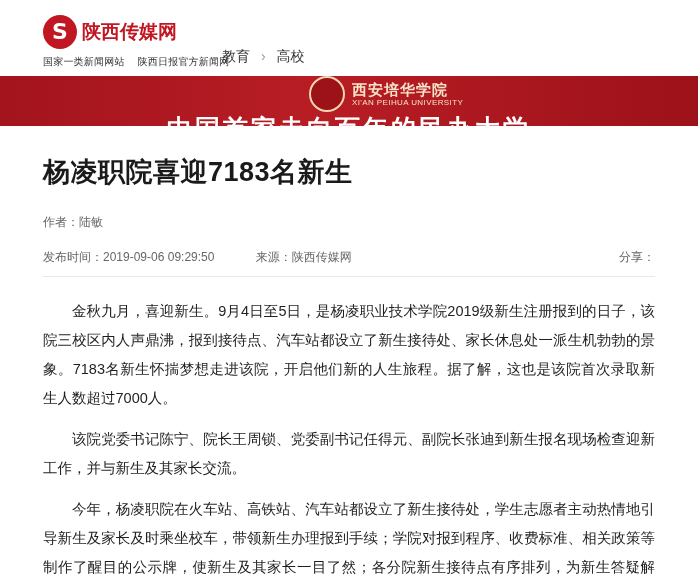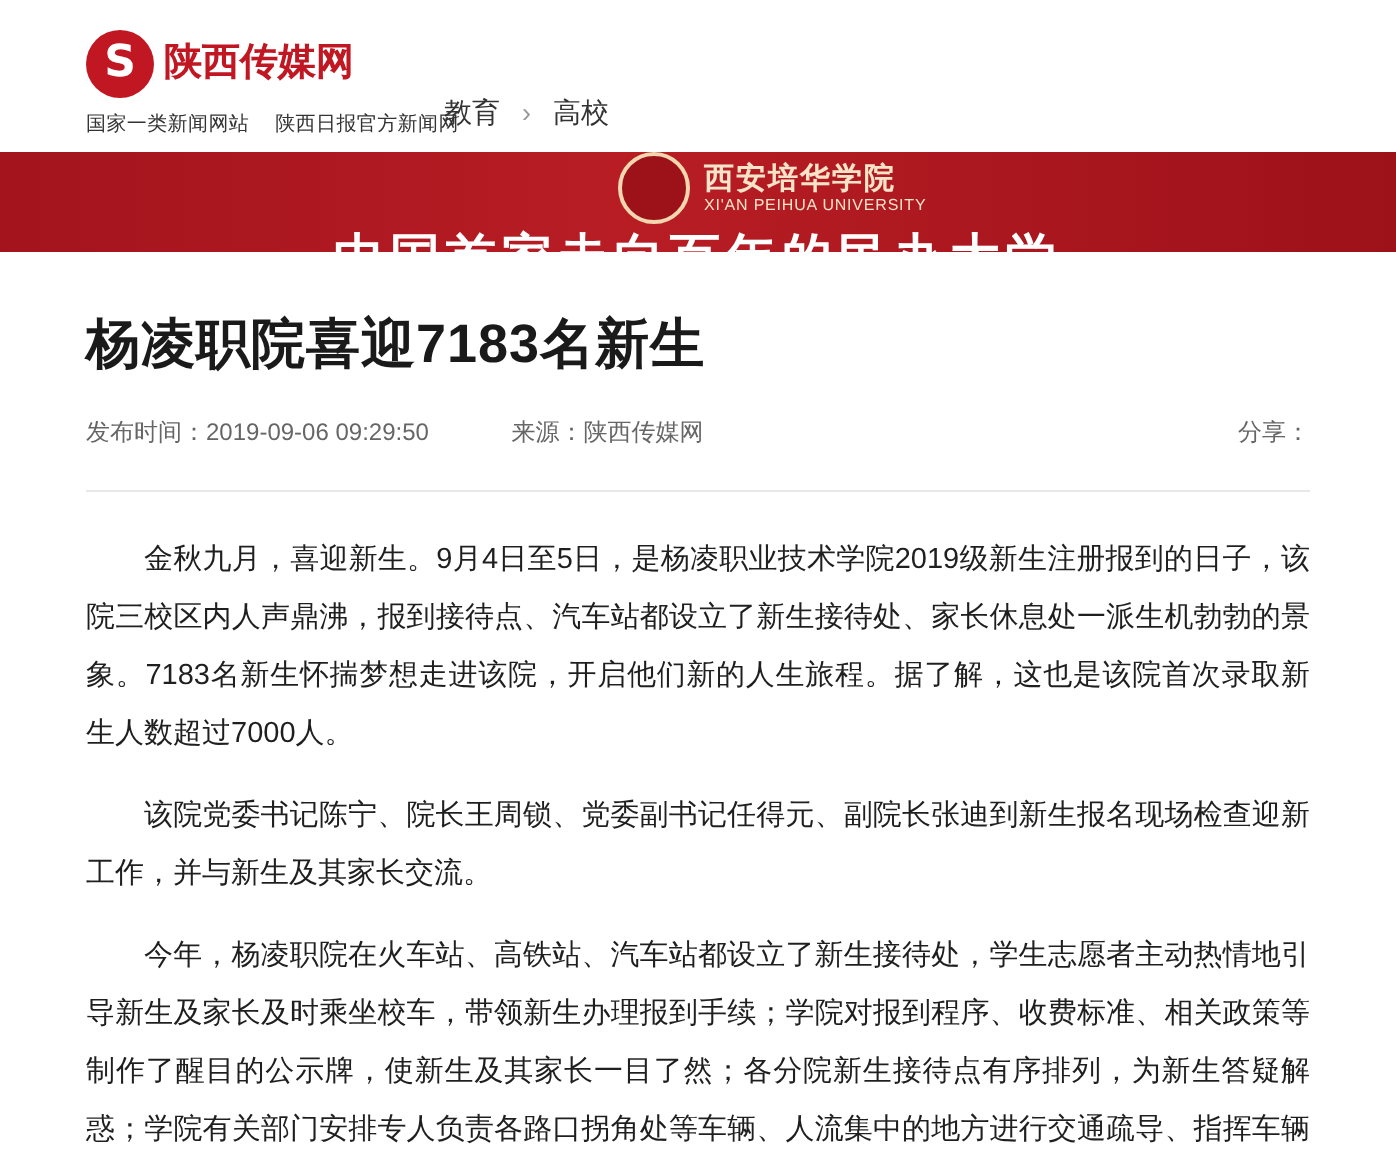--- a/index.html
+++ b/index.html
@@ -154,21 +154,21 @@
     letter-spacing: 0.5px;
   }
   .article-author {
     font-size: 12px;
     color: #666;
     margin-top: 24px;
   }
   .meta-row {
     position: relative;
     margin-top: 18px;
-    padding-bottom: 20px;
+    padding-bottom: 10px;
     font-size: 12px;
     color: #666;
     border-bottom: 1px solid #e8e8e8;
   }
   .meta-time {
     display: inline-block;
   }
   .meta-source {
     display: inline-block;
     margin-left: 38px;
@@ -222,20 +222,21 @@
       <div class="banner-school-text">
         <div class="banner-cn">西安培华学院</div>
         <div class="banner-en">XI'AN PEIHUA UNIVERSITY</div>
       </div>
     </div>
     <div class="banner-slogan">中国首家走向百年的民办大学</div>
   </div>
 
   <div class="article">
     <h1 class="article-title">杨凌职院喜迎7183名新生</h1>
+    <div class="article-author">作者：陆敏</div>
 
     <div class="meta-row">
       <span class="meta-time">发布时间：2019-09-06 09:29:50</span>
       <span class="meta-source">来源：陕西传媒网</span>
       <span class="share-label">分享：</span>
     </div>
 
     <div class="article-body">
       <p>金秋九月，喜迎新生。9月4日至5日，是杨凌职业技术学院2019级新生注册报到的日子，该院三校区内人声鼎沸，报到接待点、汽车站都设立了新生接待处、家长休息处一派生机勃勃的景象。7183名新生怀揣梦想走进该院，开启他们新的人生旅程。据了解，这也是该院首次录取新生人数超过7000人。</p>
       <p>该院党委书记陈宁、院长王周锁、党委副书记任得元、副院长张迪到新生报名现场检查迎新工作，并与新生及其家长交流。</p>

